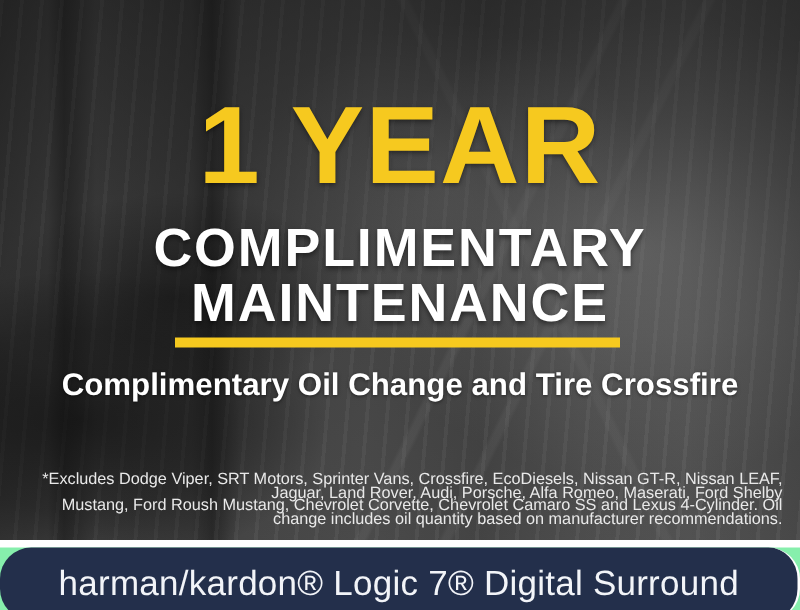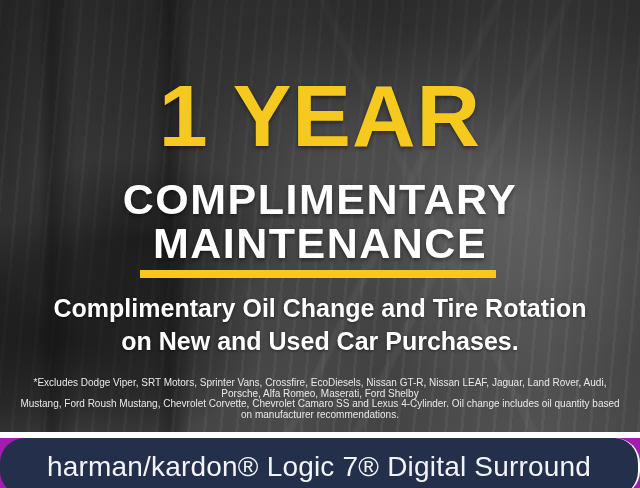--- a/index.html
+++ b/index.html
@@ -11,21 +11,21 @@
     width: 640px;
     height: 488px;
     overflow: hidden;
     font-family: "Liberation Sans", sans-serif;
   }
 
   #ad-root {
     position: relative;
     width: 640px;
     height: 488px;
-    background: #a21caf;
+    background: #86efac;
   }
 
   
   .hero {
     position: absolute;
     left: 0;
     top: 0;
     width: 640px;
     height: 432px;
     overflow: hidden;
@@ -127,24 +127,24 @@
     color: #ffffff;
     text-shadow: 0 1px 3px rgba(0,0,0,.5);
   }
 
   
   .fineprint {
     position: absolute;
     left: 14px;
     right: 14px;
     top: 378px;
-    font-size: 10px;
+    font-size: 13px;
     line-height: 10.6px;
     color: #e9e9e9;
-    text-align: center;
+    text-align: right;
   }
 
   
   .gutter {
     position: absolute;
     left: 0;
     top: 432px;
     width: 640px;
     height: 6px;
     background: #ffffff;
@@ -185,22 +185,21 @@
 
       <div class="year-line">1 YEAR</div>
 
       <div class="sub-line l1">COMPLIMENTARY</div>
 
       <div class="sub-line l2">MAINTENANCE</div>
 
       <div class="rule"></div>
 
       <div class="offer">
-        <div>Complimentary Oil Change and Tire Rotation</div>
-        <div>on New and Used Car Purchases.</div>
+        <div>Complimentary Oil Change and Tire Crossfire</div>
       </div>
 
       <div class="fineprint">
         <div>*Excludes Dodge Viper, SRT Motors, Sprinter Vans, Crossfire, EcoDiesels, Nissan GT-R, Nissan LEAF, Jaguar, Land Rover, Audi, Porsche, Alfa Romeo, Maserati, Ford Shelby</div>
         <div>Mustang, Ford Roush Mustang, Chevrolet Corvette, Chevrolet Camaro SS and Lexus 4-Cylinder. Oil change includes oil quantity based on manufacturer recommendations.</div>
       </div>
 
     </div>
   </div>
 

